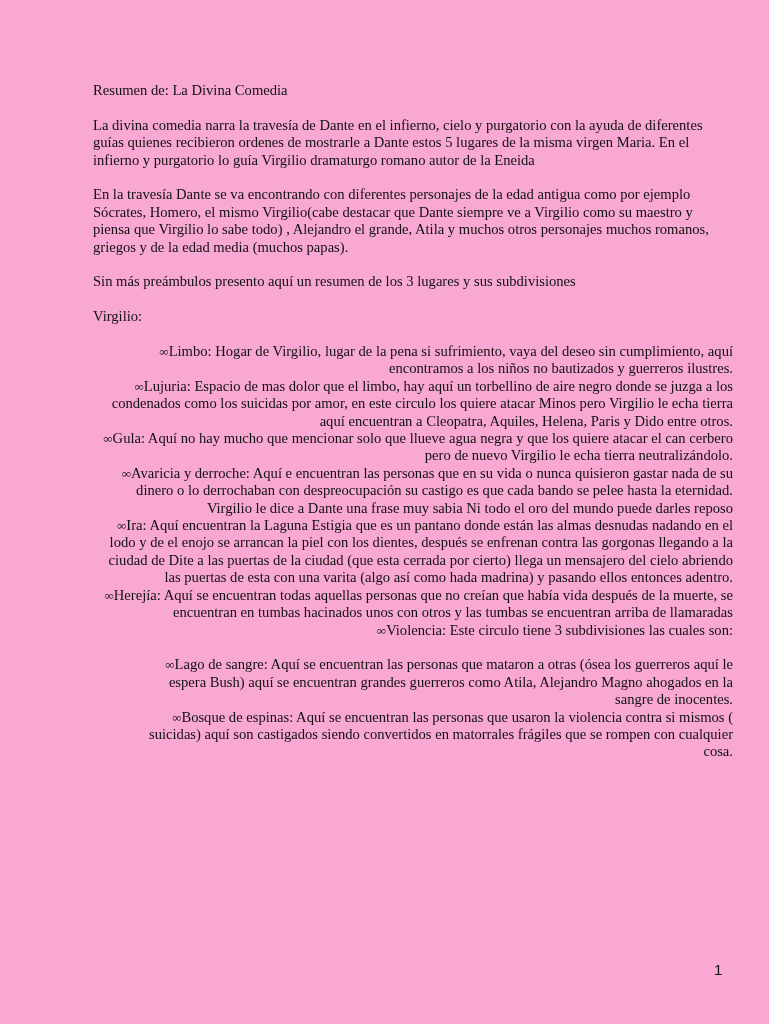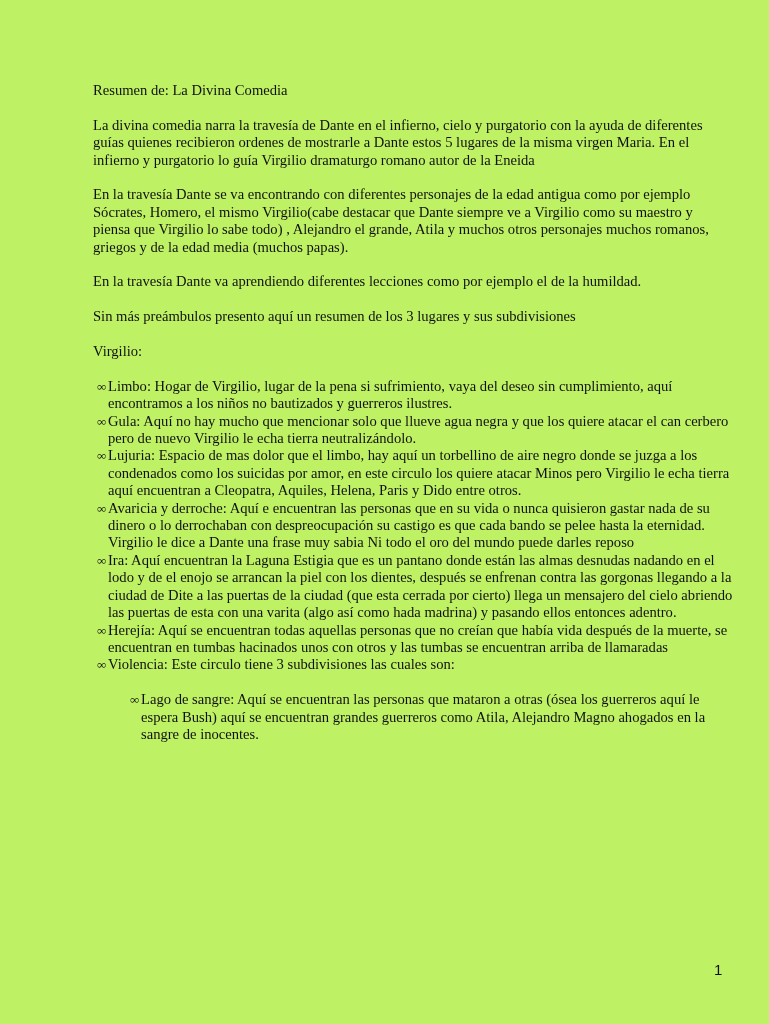--- a/index.html
+++ b/index.html
@@ -1,61 +1,61 @@
 <!DOCTYPE html>
 <html><head>
 <meta charset="utf-8">
 <style>
   html, body { margin: 0; padding: 0; background: #ffffff; }
   body { width: 769px; height: 1024px; position: relative; overflow: hidden; }
   .page {
     position: absolute; left: 0; top: 0; width: 769px; height: 1024px;
-    background: #bef264; color: #111111;
+    background: #f9a8d4; color: #111111;
     font-family: "Liberation Serif", "DejaVu Serif", serif;
     font-size: 14.6px; line-height: 17.4px;
   }
   .content { position: absolute; left: 93px; top: 82px; width: 640px; }
   p { margin: 0 0 17.4px 0; }
   .title { margin-bottom: 17.4px; }
-  ul { list-style: none; margin: 0; padding: 0; }
+  ul { list-style: none; margin: 0; padding: 0; text-align: right; }
   .bullets { margin-left: 4px; }
   .bullets > li { position: relative; padding-left: 11px; text-indent: -11px; }
   .bullet-glyph { display: inline-block; width: 11px; text-indent: 0; font-size: 13px; }
   .sub-wrap { margin-top: 17.4px; }
   .sub-bullets { margin-left: 37px; }
   .sub-bullets > li { position: relative; padding-left: 11px; text-indent: -11px; }
   .page-number {
     position: absolute; left: 714px; top: 961px;
     font-family: "Liberation Sans", "DejaVu Sans", sans-serif;
     font-size: 15px; color: #111111;
   }
 </style>
 </head>
 <body>
 
 <div class="page">
   <div class="content">
     <p class="title">Resumen de: La Divina Comedia</p>
     <p>La divina comedia narra la travesía de Dante en el infierno, cielo y purgatorio con la ayuda de diferentes guías quienes recibieron ordenes de mostrarle a Dante estos 5 lugares de la misma virgen Maria. En el infierno y purgatorio lo guía Virgilio dramaturgo romano autor de la Eneida</p>
     <p>En la travesía Dante se va encontrando con diferentes personajes de la edad antigua como por ejemplo Sócrates, Homero, el mismo Virgilio(cabe destacar que Dante siempre ve a Virgilio como su maestro y piensa que Virgilio lo sabe todo) , Alejandro el grande, Atila y muchos otros personajes muchos romanos, griegos y de la edad media (muchos papas).</p>
-    <p>En la travesía Dante va aprendiendo diferentes lecciones como por ejemplo el de la humildad.</p>
     <p>Sin más preámbulos presento aquí un resumen de los 3 lugares y sus subdivisiones</p>
     <p>Virgilio:</p>
 
     <ul class="bullets">
       <li><span class="bullet-glyph">∞</span><span>Limbo: Hogar de Virgilio, lugar de la pena si sufrimiento, vaya del deseo sin cumplimiento, aquí encontramos a los niños no bautizados y guerreros ilustres.</span></li>
+      <li><span class="bullet-glyph">∞</span><span>Lujuria: Espacio de mas dolor que el limbo, hay aquí un torbellino de aire negro donde se juzga a los condenados como los suicidas por amor, en este circulo los quiere atacar Minos pero Virgilio le echa tierra aquí encuentran a Cleopatra, Aquiles, Helena, Paris y Dido entre otros.</span></li>
       <li><span class="bullet-glyph">∞</span><span>Gula: Aquí no hay mucho que mencionar solo que llueve agua negra y que los quiere atacar el can cerbero pero de nuevo Virgilio le echa tierra neutralizándolo.</span></li>
-      <li><span class="bullet-glyph">∞</span><span>Lujuria: Espacio de mas dolor que el limbo, hay aquí un torbellino de aire negro donde se juzga a los condenados como los suicidas por amor, en este circulo los quiere atacar Minos pero Virgilio le echa tierra aquí encuentran a Cleopatra, Aquiles, Helena, Paris y Dido entre otros.</span></li>
       <li><span class="bullet-glyph">∞</span><span>Avaricia y derroche: Aquí e encuentran las personas que en su vida o nunca quisieron gastar nada de su dinero o lo derrochaban con despreocupación su castigo es que cada bando se pelee hasta la eternidad. Virgilio le dice a Dante una frase muy sabia Ni todo el oro del mundo puede darles reposo</span></li>
       <li><span class="bullet-glyph">∞</span><span>Ira: Aquí encuentran la Laguna Estigia que es un pantano donde están las almas desnudas nadando en el lodo y de el enojo se arrancan la piel con los dientes, después se enfrenan contra las gorgonas llegando a la ciudad de Dite a las puertas de la ciudad (que esta cerrada por cierto) llega un mensajero del cielo abriendo las puertas de esta con una varita (algo así como hada madrina) y pasando ellos entonces adentro.</span></li>
       <li><span class="bullet-glyph">∞</span><span>Herejía: Aquí se encuentran todas aquellas personas que no creían que había vida después de la muerte, se encuentran en tumbas hacinados unos con otros y las tumbas se encuentran arriba de llamaradas</span></li>
       <li><span class="bullet-glyph">∞</span><span>Violencia: Este circulo tiene 3 subdivisiones las cuales son:</span></li>
     </ul>
 
     <div class="sub-wrap">
       <ul class="sub-bullets">
         <li><span class="bullet-glyph">∞</span><span>Lago de sangre: Aquí se encuentran las personas que mataron a otras (ósea los guerreros aquí le espera Bush) aquí se encuentran grandes guerreros como Atila, Alejandro Magno ahogados en la sangre de inocentes.</span></li>
+        <li><span class="bullet-glyph">∞</span><span>Bosque de espinas: Aquí se encuentran las personas que usaron la violencia contra si mismos ( suicidas) aquí son castigados siendo convertidos en matorrales frágiles que se rompen con cualquier cosa.</span></li>
       </ul>
     </div>
   </div>
 
   <div class="page-number">1</div>
 </div>
 
 </body></html>

